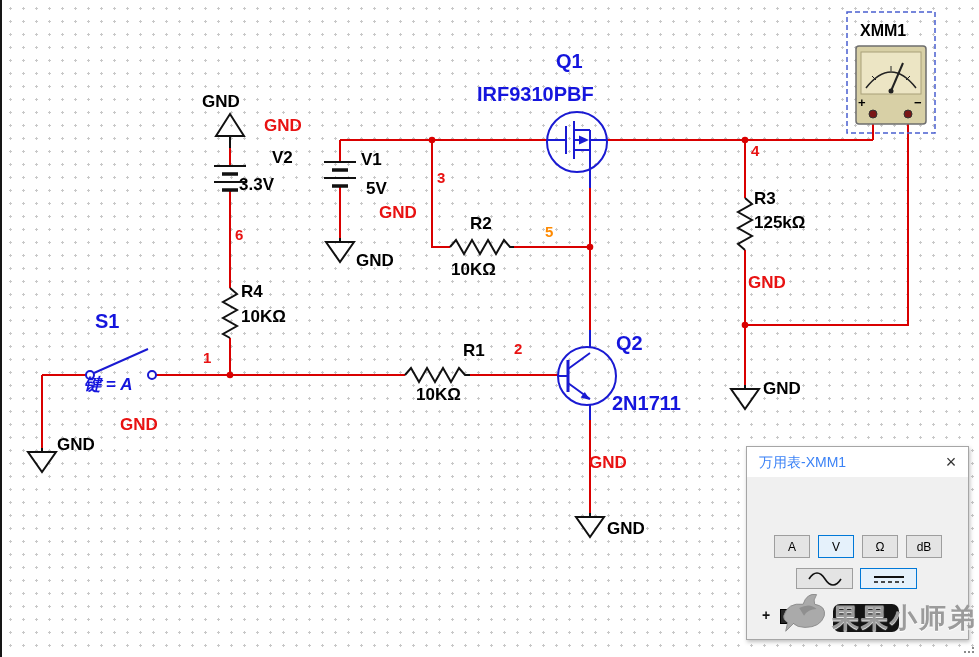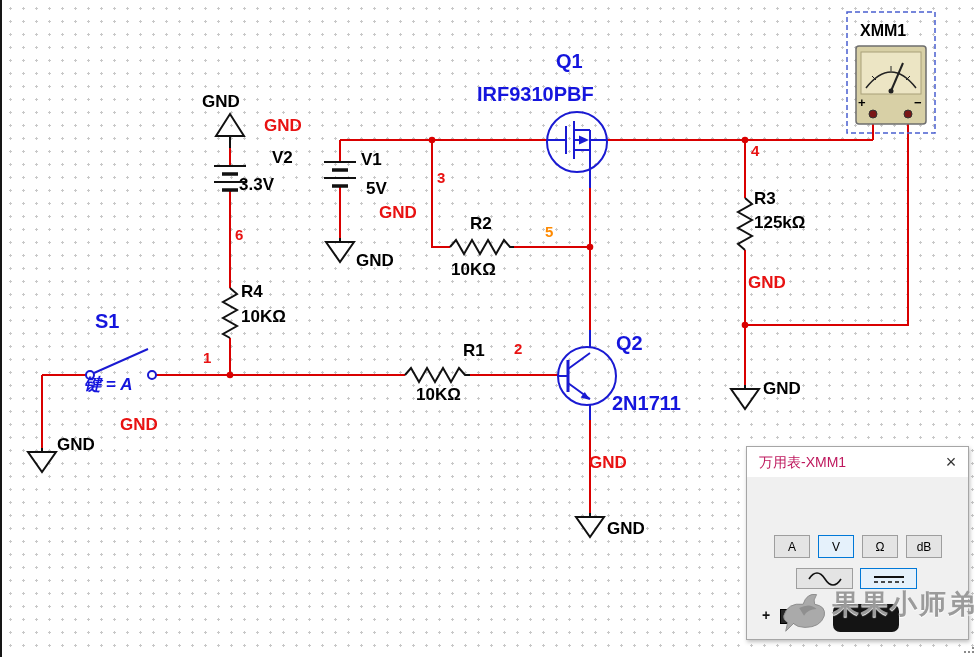--- a/index.html
+++ b/index.html
@@ -15,36 +15,36 @@
   .lbl.big{font-size:20px;}
   .lbl.node{font-size:15px;}
   .lbl.small{font-size:13px;}
   .red{color:#e81212;}
   .blue{color:#1515dd;}
   .orange{color:#ff8a00;}
   
   .panel{position:absolute;left:746px;top:446px;width:223px;height:194px;z-index:10;
     background:#f0f0f0;border:1px solid #a6a6a6;box-shadow:1px 2px 4px rgba(0,0,0,.25);box-sizing:border-box;}
   .panel-title{position:absolute;left:0;top:0;width:100%;height:30px;background:#ffffff;
-    font-size:14px;color:#be185d;line-height:30px;padding-left:12px;box-sizing:border-box;}
+    font-size:14px;color:#3b82f6;line-height:30px;padding-left:12px;box-sizing:border-box;}
   .close-btn{position:absolute;top:4px;right:6px;width:22px;height:22px;font-size:18px;line-height:22px;
     text-align:center;color:#333;background:none;border:none;padding:0;font-family:inherit;}
   .display{position:absolute;left:10px;top:35px;width:201px;height:33px;background:#000;color:#fff;
     font-size:16px;display:flex;align-items:center;justify-content:center;letter-spacing:1px;}
   .mbtn{position:absolute;top:88px;width:36px;height:23px;background:#e4e4e4;border:1px solid #9e9e9e;
     font-size:12px;color:#000;font-family:inherit;padding:0;box-sizing:border-box;}
   .mbtn.sel,.wbtn.sel{background:#e5f1fb;border:1px solid #0078d7;}
   .wbtn{position:absolute;top:121px;width:57px;height:21px;background:#e4e4e4;border:1px solid #9e9e9e;
     padding:0;box-sizing:border-box;}
   .wbtn svg{display:block;margin:0 auto;}
   .jack-label{position:absolute;left:15px;top:160px;font-size:14px;font-weight:700;color:#111;}
   .jack{position:absolute;left:33px;top:162px;width:13px;height:13px;background:#262626;border:1px solid #000;}
   .setbtn{position:absolute;left:86px;top:157px;width:66px;height:28px;background:#141414;border:none;border-radius:7px;}
   
-  .watermark{position:absolute;left:778px;top:586px;z-index:50;display:flex;align-items:flex-start;}
+  .watermark{position:absolute;left:778px;top:586px;z-index:50;display:flex;align-items:flex-end;}
   .wm-text{font-size:27px;font-weight:700;color:#9b9b9b;text-shadow:0 1px 1px #ffffff;letter-spacing:2px;white-space:nowrap;}
   .grip{position:absolute;right:5px;bottom:4px;width:10px;height:10px;z-index:60;}
   .grip i{position:absolute;width:2px;height:2px;background:#8a8a8a;}
 </style>
 </head>
 <body>
 
 <div class="stage">
   <div class="left-border"></div>
 

